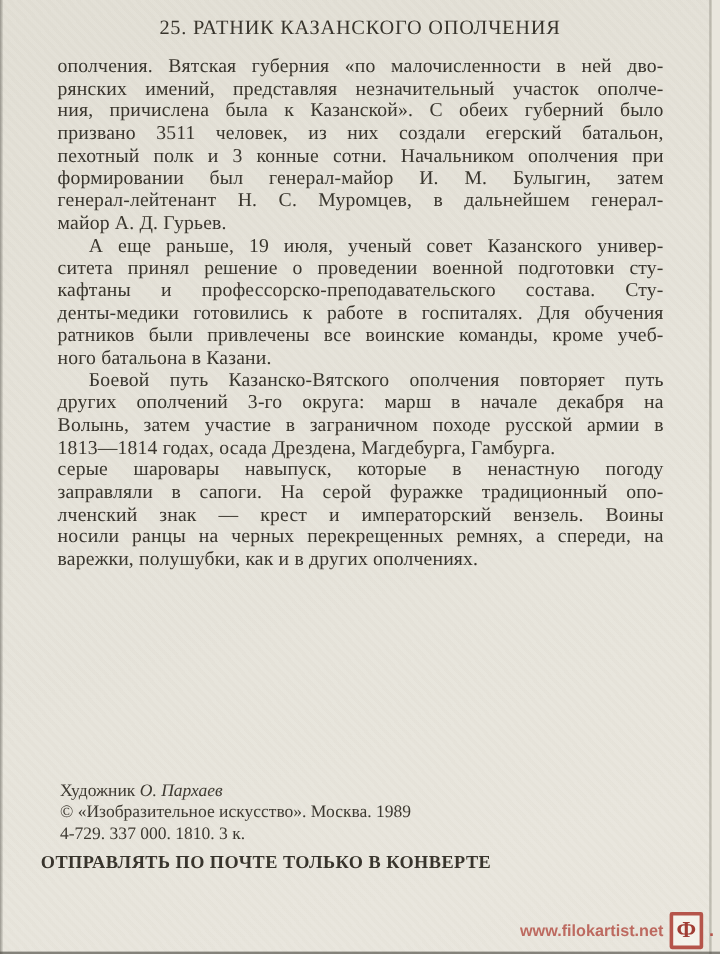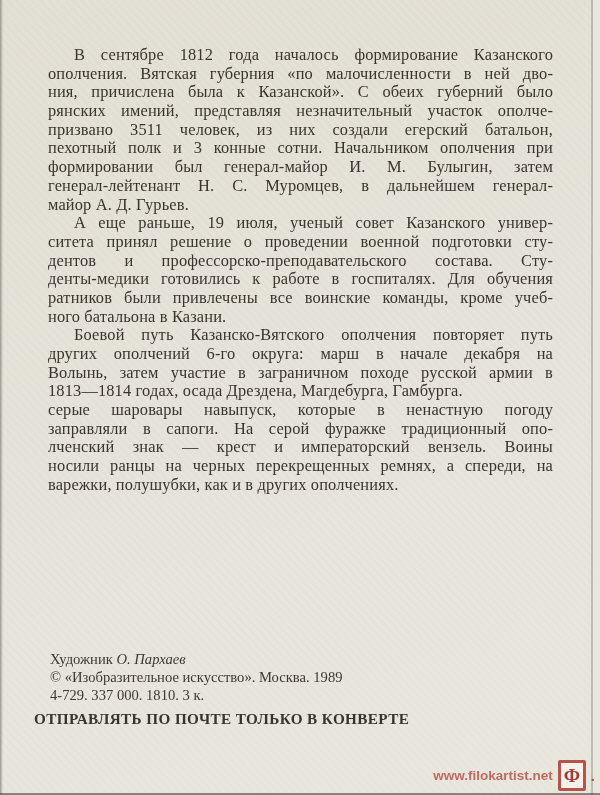--- a/index.html
+++ b/index.html
@@ -63,44 +63,44 @@
 </head>
 <body>
 
 <div class="paper">
   <div class="texture"></div>
   <div class="edge-left"></div>
   <div class="edge-right-strip"></div>
   <div class="edge-right-line"></div>
   <div class="edge-bottom"></div>
 
+  <div class="title-row">25. РАТНИК КАЗАНСКОГО ОПОЛЧЕНИЯ</div>
 
   <div class="body-text">
     <div class="paragraph">
-      <div class="line first">В сентябре 1812 года началось формирование Казанского</div>
       <div class="line">ополчения. Вятская губерния «по малочисленности в ней дво-</div>
+      <div class="line">рянских имений, представляя незначительный участок ополче-</div>
       <div class="line">ния, причислена была к Казанской». С обеих губерний было</div>
-      <div class="line">рянских имений, представляя незначительный участок ополче-</div>
       <div class="line">призвано 3511 человек, из них создали егерский батальон,</div>
       <div class="line">пехотный полк и 3 конные сотни. Начальником ополчения при</div>
       <div class="line">формировании был генерал-майор И. М. Булыгин, затем</div>
       <div class="line">генерал-лейтенант Н. С. Муромцев, в дальнейшем генерал-</div>
       <div class="line last">майор А. Д. Гурьев.</div>
     </div>
     <div class="paragraph">
       <div class="line first">А еще раньше, 19 июля, ученый совет Казанского универ-</div>
       <div class="line">ситета принял решение о проведении военной подготовки сту-</div>
-      <div class="line">дентов и профессорско-преподавательского состава. Сту-</div>
+      <div class="line">кафтаны и профессорско-преподавательского состава. Сту-</div>
       <div class="line">денты-медики готовились к работе в госпиталях. Для обучения</div>
       <div class="line">ратников были привлечены все воинские команды, кроме учеб-</div>
       <div class="line last">ного батальона в Казани.</div>
     </div>
     <div class="paragraph">
       <div class="line first">Боевой путь Казанско-Вятского ополчения повторяет путь</div>
-      <div class="line">других ополчений 6-го округа: марш в начале декабря на</div>
+      <div class="line">других ополчений 3-го округа: марш в начале декабря на</div>
       <div class="line">Волынь, затем участие в заграничном походе русской армии в</div>
       <div class="line last">1813—1814 годах, осада Дрездена, Магдебурга, Гамбурга.</div>
     </div>
     <div class="paragraph">
       <div class="line">серые шаровары навыпуск, которые в ненастную погоду</div>
       <div class="line">заправляли в сапоги. На серой фуражке традиционный опо-</div>
       <div class="line">лченский знак — крест и императорский вензель. Воины</div>
       <div class="line">носили ранцы на черных перекрещенных ремнях, а спереди, на</div>
       <div class="line last">варежки, полушубки, как и в других ополчениях.</div>
     </div>

